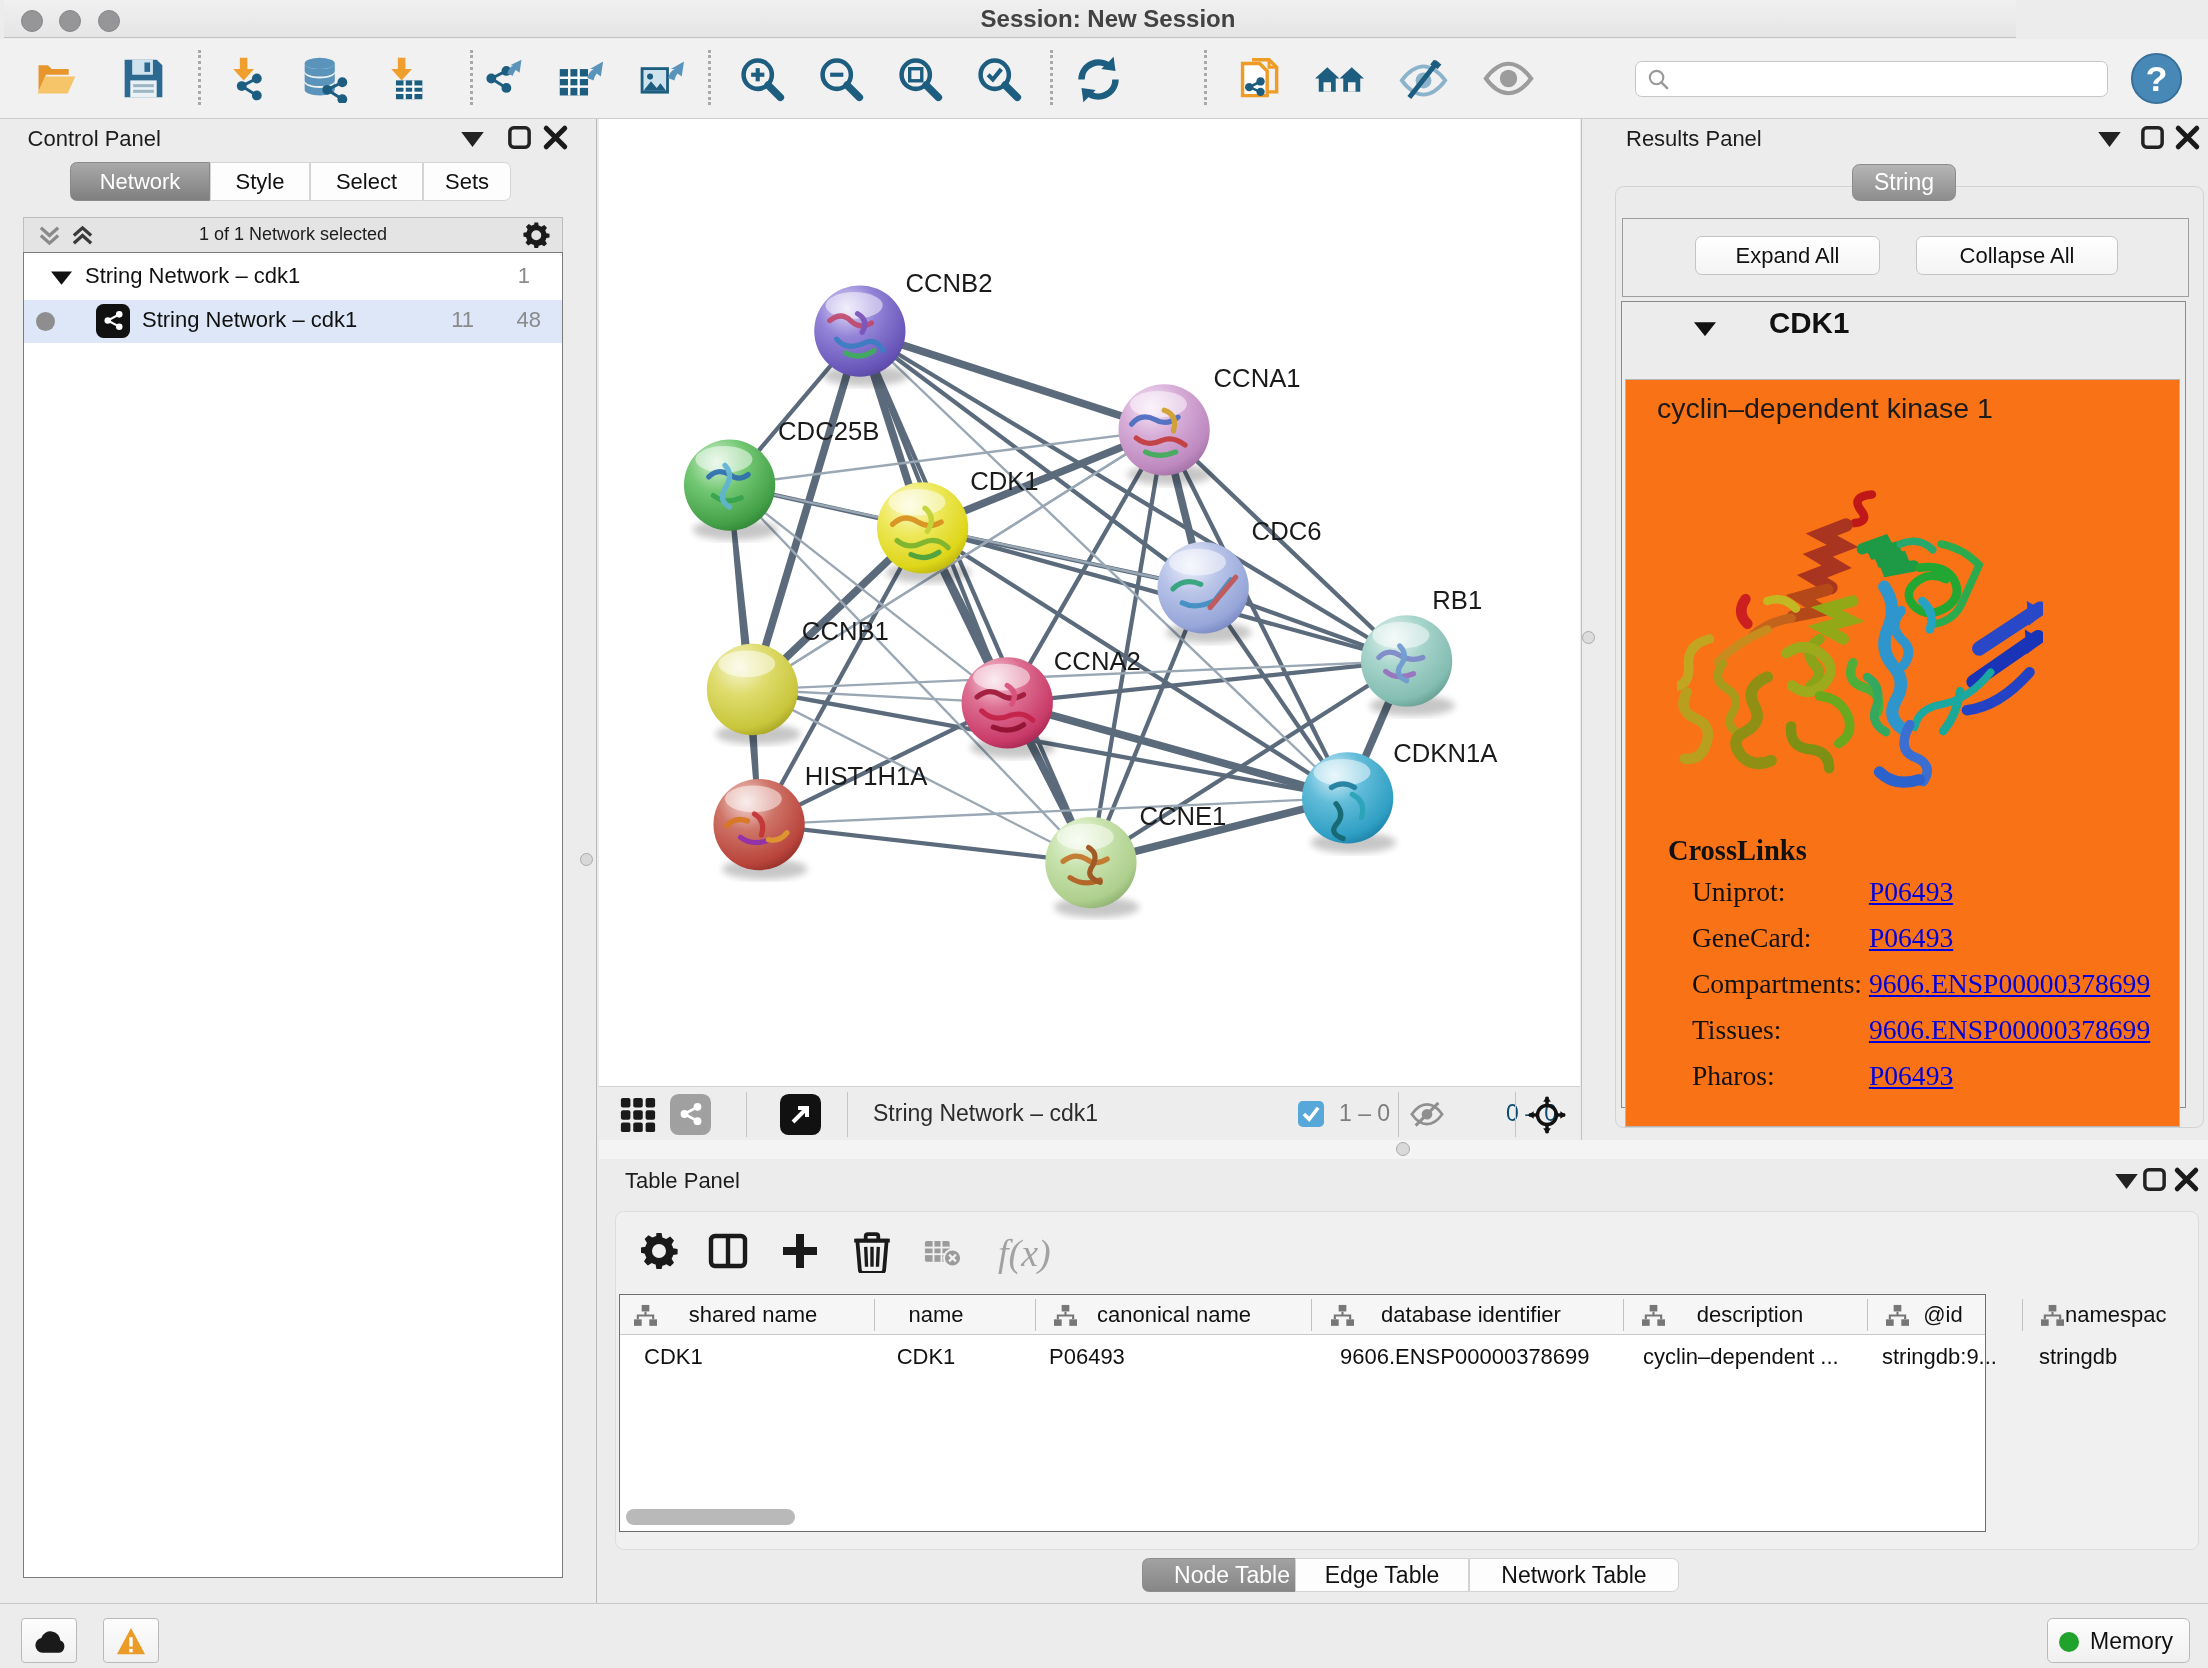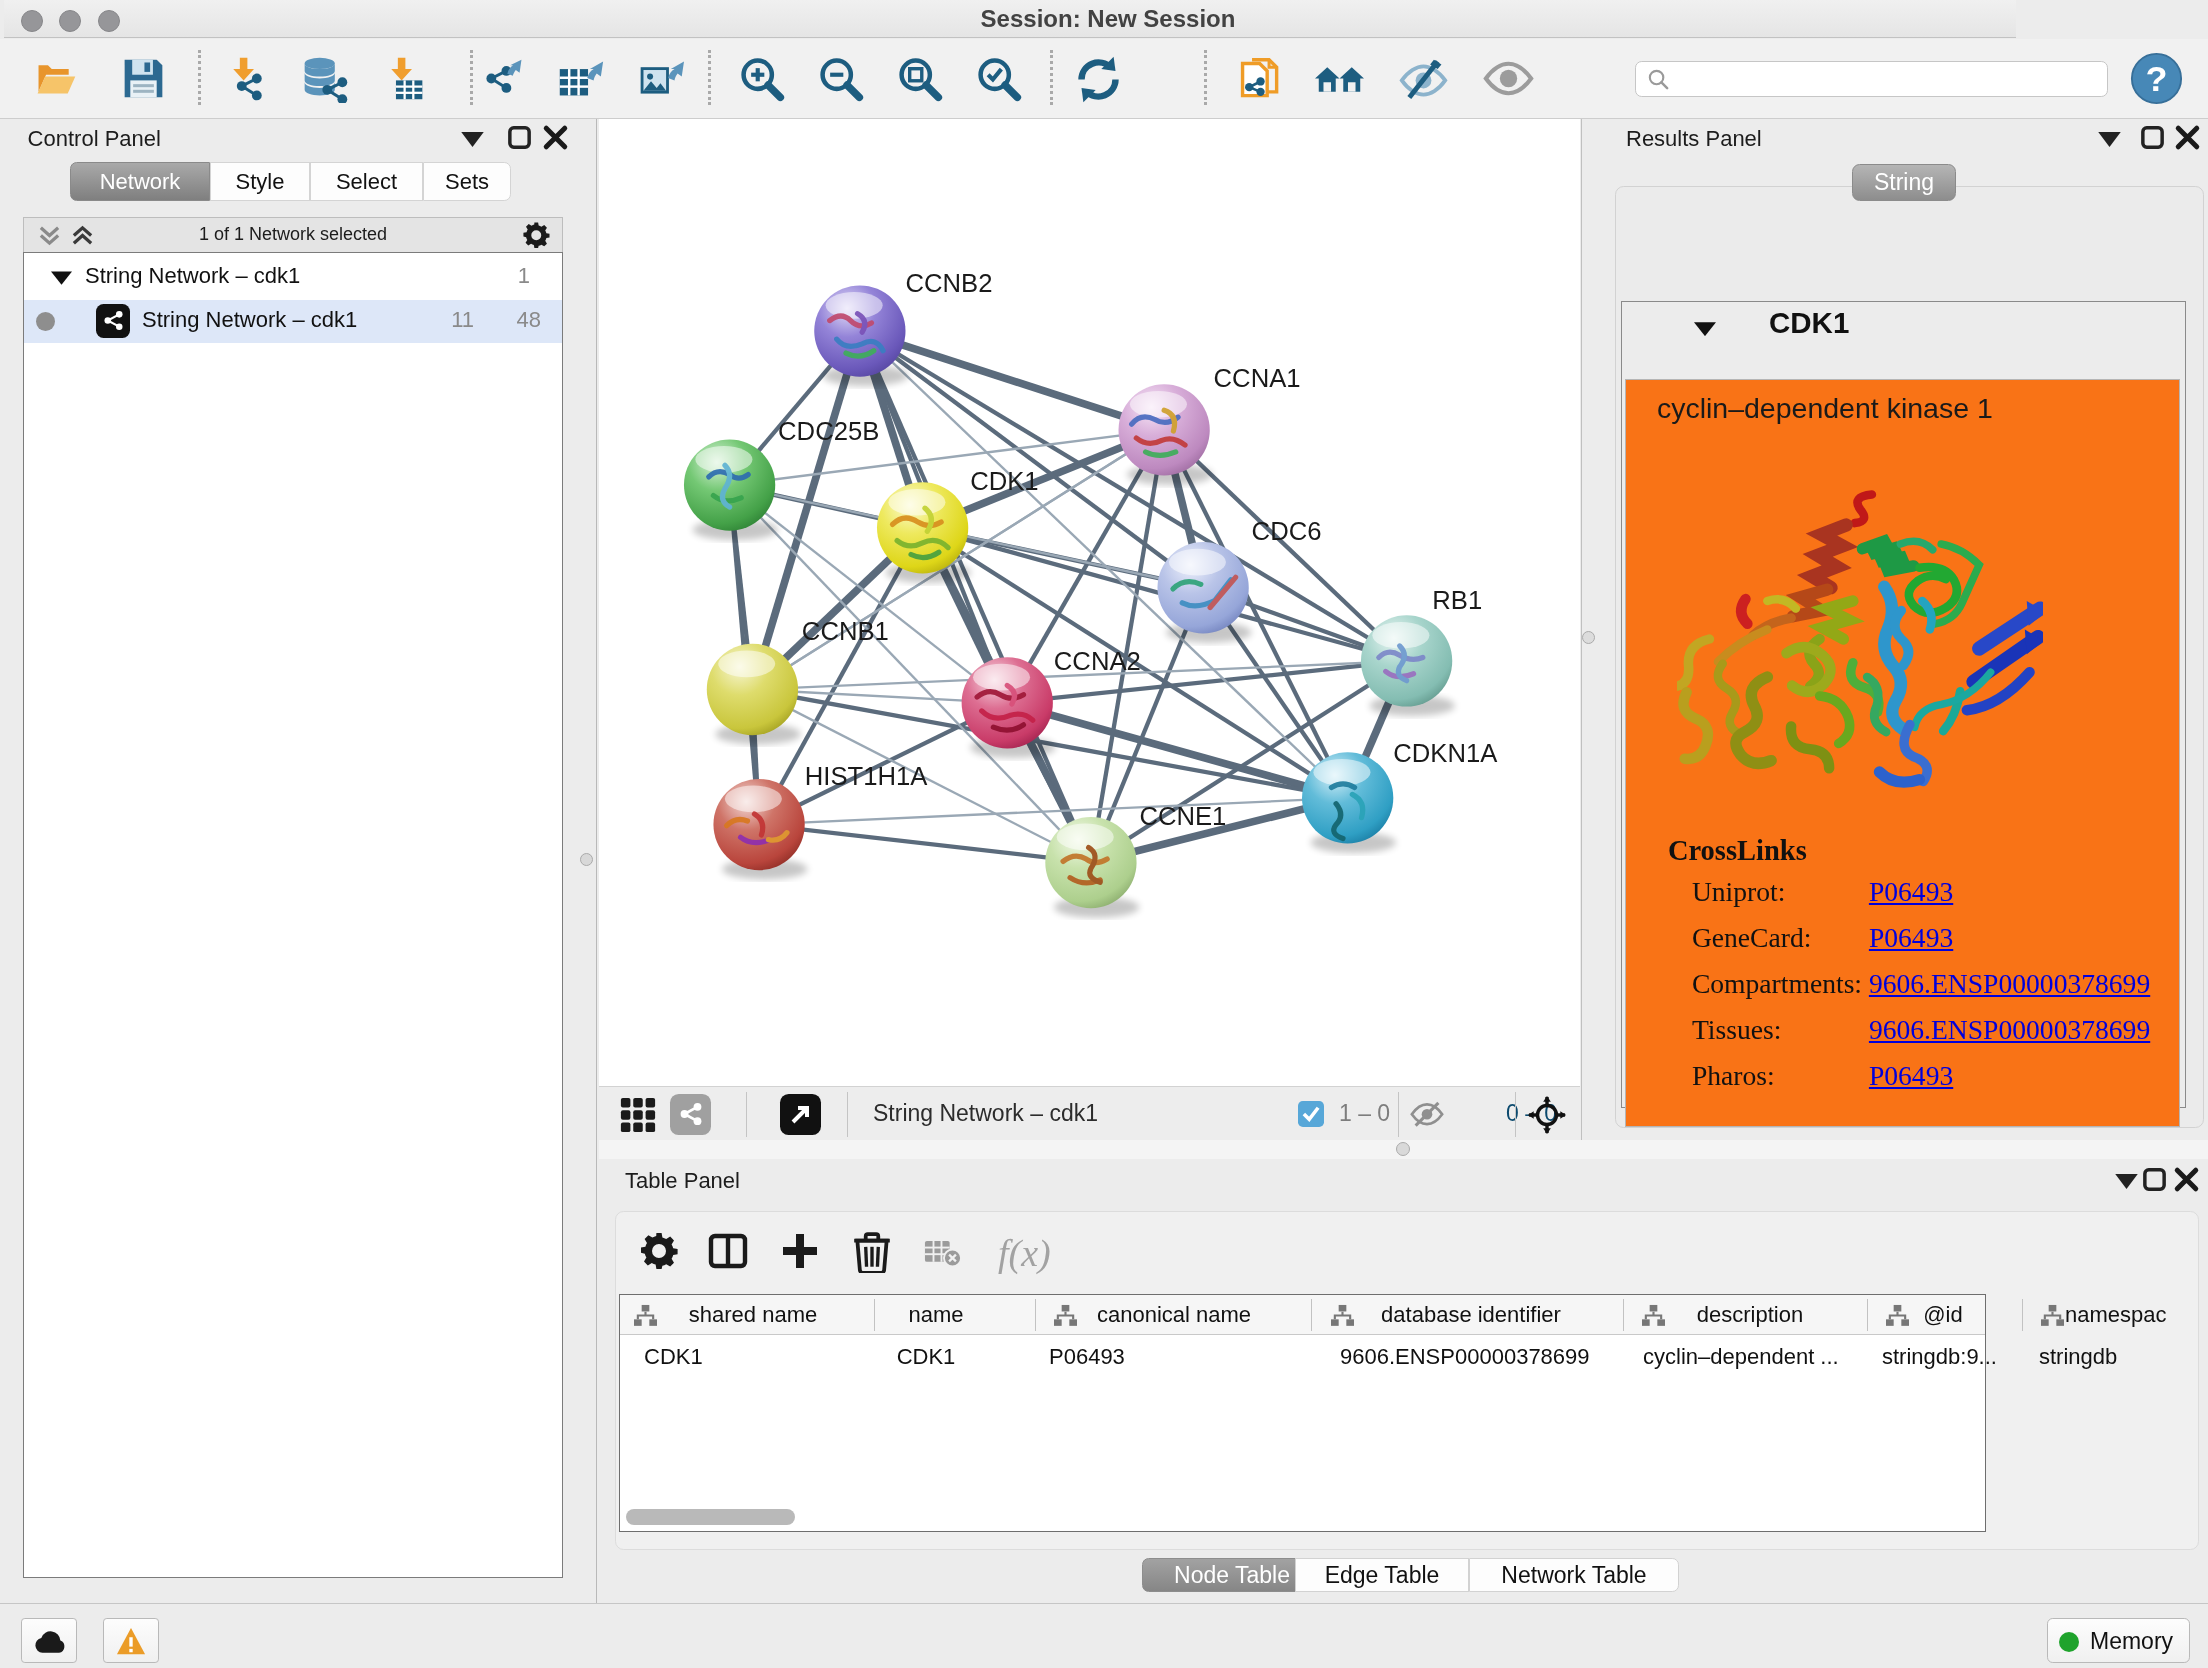--- a/index.html
+++ b/index.html
@@ -648,20 +648,24 @@
       <rect x="2" y="2" width="10" height="10" rx="2" fill="none" stroke="#222" stroke-width="1.8"></rect>
     </svg>
   <svg class="pico" style="left:592px; top:4.8px;" width="27" height="27" viewBox="0 0 14 14">
       <path d="M2.2 2.2 L11.8 11.8 M11.8 2.2 L2.2 11.8" stroke="#1a1a1a" stroke-width="2.6" stroke-linecap="round"></path>
     </svg>
 
   <div style="position:absolute; left:33px; top:67px; width:589px; height:942px; background:#ebebeb; border:1.9px solid #d2d2d2; border-radius:8.6px;"></div>
 
   <div style="position:absolute; left:270px; top:45px; width:104px; height:37px; background:linear-gradient(#b5b5b5,#8d8d8d); border:1px solid #8b8b8b; border-radius:7.6px; color:#fff; font-size:23px; text-align:center; line-height:35px;">String</div>
 
+  <div style="position:absolute; left:40px; top:99px; width:567px; height:79px; border:1.9px solid #9e9e9e; background:#ececec;">
+    <div style="position:absolute; left:72px; top:17px; width:185px; height:39px; background:linear-gradient(#ffffff,#f4f4f4); border:1px solid #c4c4c4; border-radius:6.7px; font-size:22px; text-align:center; line-height:37px; color:#111;">Expand All</div>
+    <div style="position:absolute; left:293px; top:17px; width:202px; height:39px; background:linear-gradient(#ffffff,#f4f4f4); border:1px solid #c4c4c4; border-radius:6.7px; font-size:22px; text-align:center; line-height:37px; color:#111;">Collapse All</div>
+  </div>
 
   <div style="position:absolute; left:39px; top:182px; width:565px; height:807px; border:1.9px solid #8a8a8a; background:#ececec;">
     <svg style="position:absolute;left:72px;top:20px;" width="22" height="14.3" viewBox="0 0 11 7">
         <path d="M0 0 h11 L5.5 7 z" fill="#111"></path>
       </svg>
     <div style="position:absolute; left:147px; top:3.8px; font-size:29.5px; font-weight:bold; color:#111;">CDK1</div>
 
     <div style="position:absolute; left:2.9px; top:49px; width:555px; height:748px; border:1px solid #b5b5b5; background:#f97316;margin-top:28px;">
       <div style="position:absolute; left:31px; top:12.4px; font-size:28.5px; color:#1a1a1a;">cyclin–dependent kinase 1</div>
 

